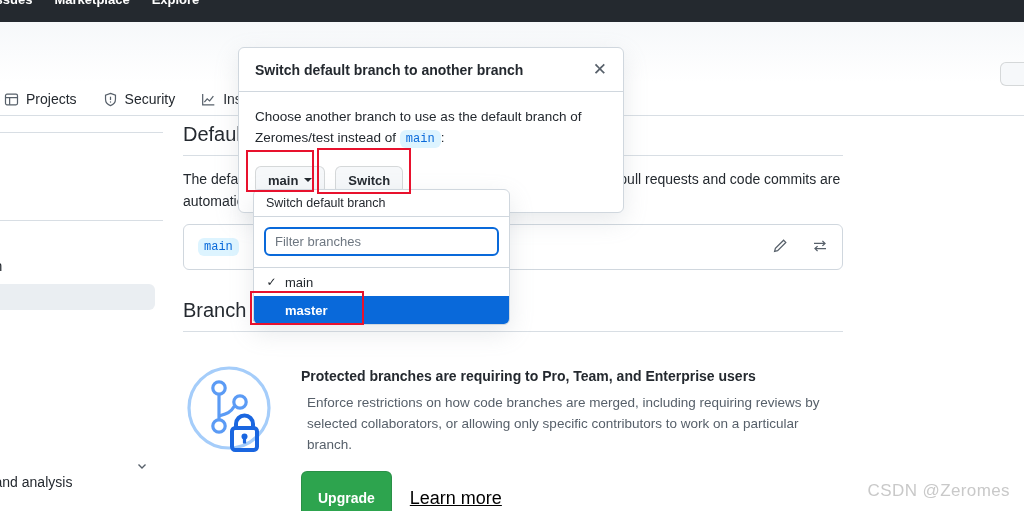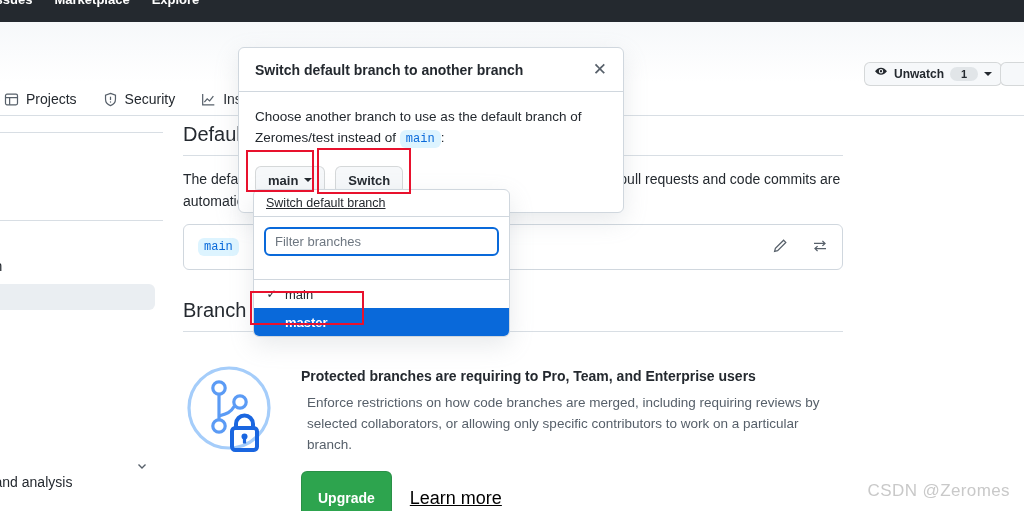--- a/index.html
+++ b/index.html
@@ -141,23 +141,22 @@
   #branch-dropdown{
     position:absolute;left:253px;top:189px;width:255px;
     background:#ffffff;border:1px solid #d0d7de;border-radius:6px;
     box-shadow:0 8px 24px rgba(140,149,159,.2);
     z-index:60;overflow:hidden;
   }
   #dd-header{
     height:27px;display:flex;align-items:center;padding:0 12px;
     font-size:12.5px;color:#24292f;border-bottom:1px solid #d0d7de;
     box-sizing:border-box;
-    text-decoration:underline;
-  }
-  #dd-filter-wrap{padding:10px 10px 23px 10px;border-bottom:1px solid #d0d7de;}
+  }
+  #dd-filter-wrap{padding:10px 10px 11px 10px;border-bottom:1px solid #d0d7de;}
   #dd-filter{
     width:100%;height:29px;box-sizing:border-box;
     border:2px solid #0969da;border-radius:6px;
     padding:0 9px;font-size:13px;color:#24292f;outline:none;
     font-family:"Liberation Sans",sans-serif;background:#ffffff;
   }
   #dd-filter::placeholder{color:#6e7781;}
   .dd-item{
     height:28px;display:flex;align-items:center;gap:8px;
     padding:0 12px;font-size:13px;color:#24292f;box-sizing:border-box;
@@ -184,32 +183,20 @@
 
 <div id="topnav">
   <div class="nav-items">
     <span>Issues</span>
     <span>Marketplace</span>
     <span>Explore</span>
   </div>
 </div>
 
 <div id="subheader">
-  <div id="watch-group">
-    <div class="btn-sm">
-      <span>
-        <svg width="14" height="14" viewBox="0 0 16 16" fill="#24292f" aria-hidden="true">
-          <path d="M8 2c-2.8 0-5.3 1.9-6.8 4 1.5 2.1 4 4 6.8 4s5.3-1.9 6.8-4C13.3 3.9 10.8 2 8 2Zm0 6.5A2.5 2.5 0 1 1 8 3.5a2.5 2.5 0 0 1 0 5Zm0-1.2a1.3 1.3 0 1 0 0-2.6 1.3 1.3 0 0 0 0 2.6Z"></path>
-        </svg>
-      </span>
-      <span>Unwatch</span>
-      <span class="counter">1</span>
-      <span class="caret"></span>
-    </div>
-  </div>
   <div id="btn-partial"></div>
 </div>
 
 <div id="repo-tabs">
   <div class="repo-tab">
     <span>
       <svg width="15" height="15" viewBox="0 0 16 16" fill="none" stroke="#57606a" stroke-width="1.3">
         <rect x="1.6" y="2.3" width="12.8" height="11.4" rx="1.6"></rect>
         <line x1="1.6" y1="6" x2="14.4" y2="6"></line>
         <line x1="6" y1="6" x2="6" y2="13.7"></line>

